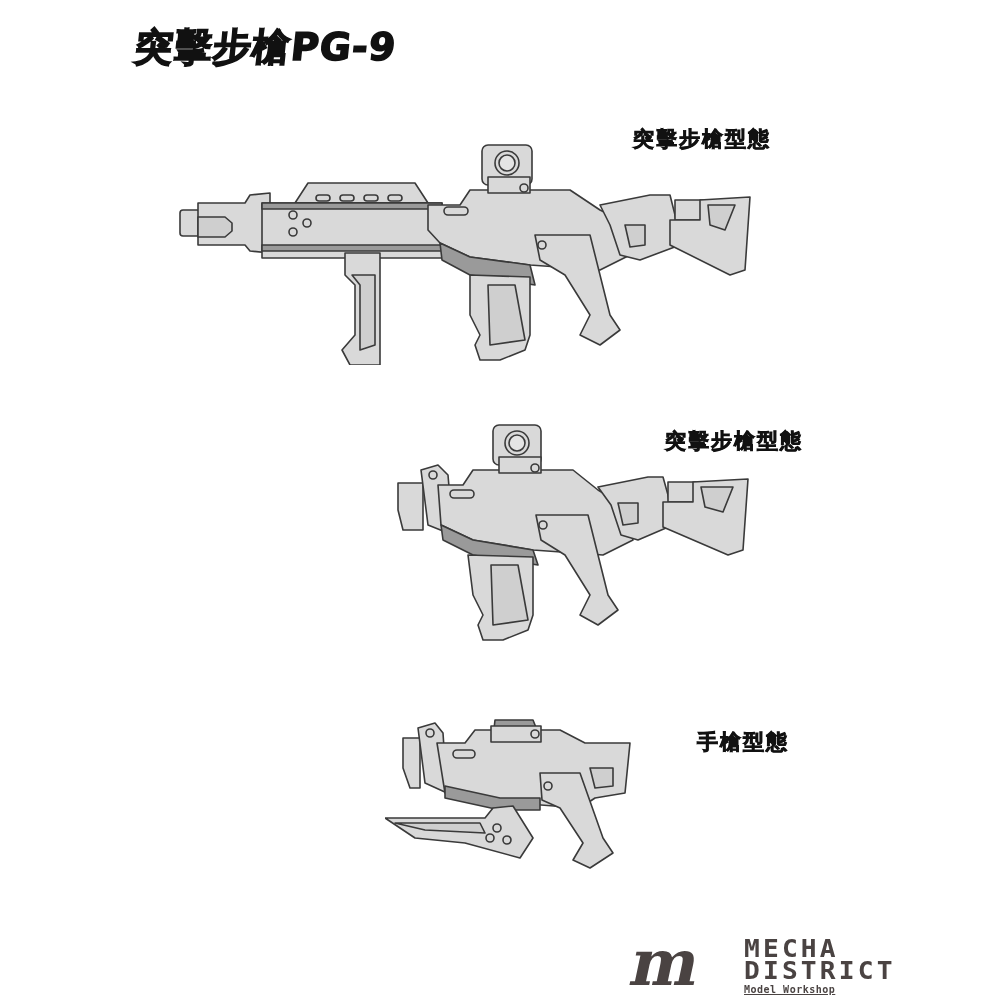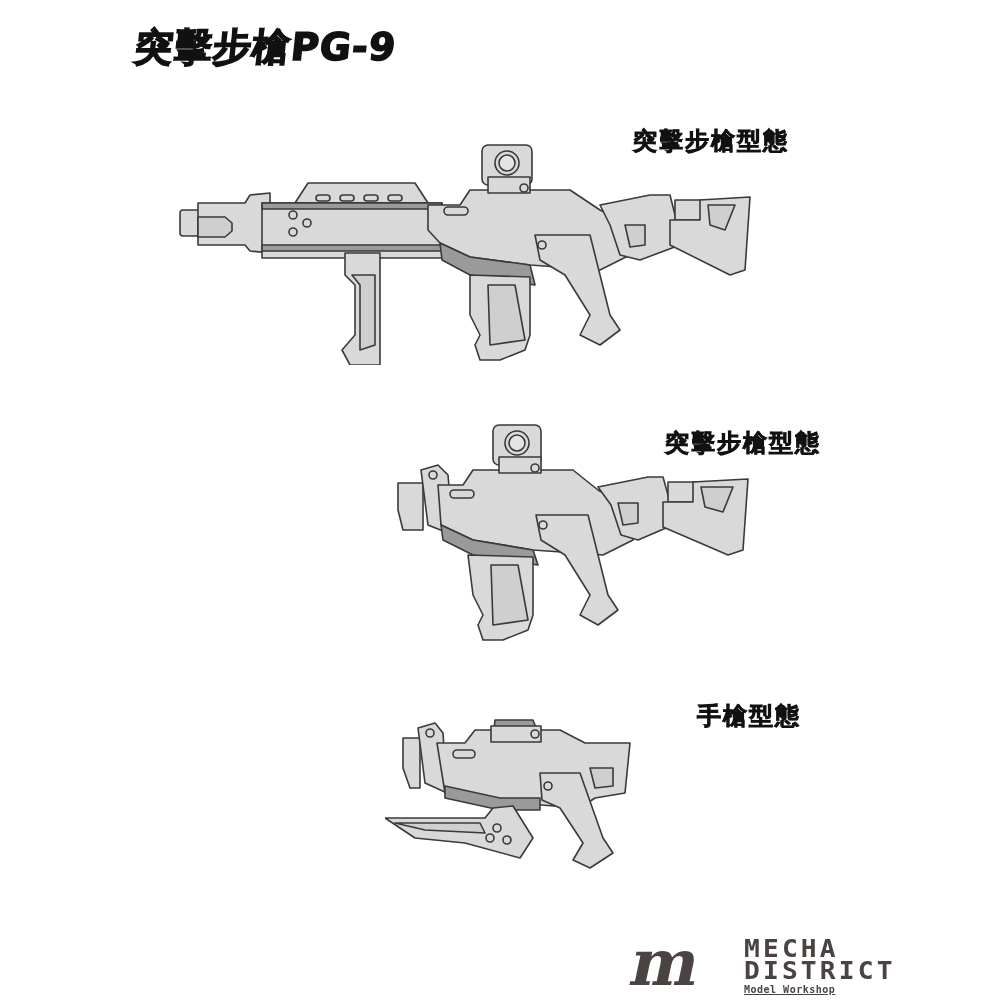--- a/index.html
+++ b/index.html
@@ -5,21 +5,21 @@
   html, body { margin: 0; padding: 0; }
   body {
     width: 1000px; height: 1000px; background: #ffffff; position: relative; overflow: hidden;
     font-family: "DejaVu Sans", sans-serif;
   }
   .title {
     position: absolute; left: 135px; top: 22px; font-size: 38px; font-weight: 900;
     color: #111; letter-spacing: 1px; transform: skewX(-6deg); -webkit-text-stroke: 1.5px #111;
   }
   .label {
-    position: absolute; font-size: 24px; font-weight: 900; color: #111; letter-spacing: 2px;
+    position: absolute; font-size: 21px; font-weight: 900; color: #111; letter-spacing: 2px;
     -webkit-text-stroke: 0.8px #111;
   }
   .weapon { position: absolute; }
   .logo { position: absolute; left: 632px; top: 935px; width: 260px; height: 62px; }
   .logo-m {
     position: absolute; left: 0; top: 0; font-family: "DejaVu Serif", serif; font-size: 64px;
     font-weight: 900; color: #4a4342; line-height: 56px; transform: skewX(-12deg); letter-spacing: -8px;
   }
   .logo-t1, .logo-t2 {
     position: absolute; left: 112px; font-family: "DejaVu Sans Mono", monospace; font-weight: 900;
@@ -108,21 +108,21 @@
     <polygon points="143,100 195,100 215,180 225,195 205,210 187,200 197,180 172,140 148,125"></polygon>
     <circle cx="150" cy="110" r="4"></circle>
     <polygon points="205,72 255,62 270,62 275,80 280,110 245,125 228,120 218,90"></polygon>
     <polygon points="225,88 245,88 245,108 230,110" fill="#cfcfcf"></polygon>
     <rect x="275" y="67" width="28" height="20"></rect>
     <polygon points="270,87 300,87 300,67 355,64 350,135 335,140 270,112"></polygon>
     <polygon points="308,72 340,72 330,97 312,92" fill="#cfcfcf"></polygon>
   </g>
 </svg>
 
-<div class="label" style="left:697px; top:700px;">手槍型態</div>
+<div class="label" style="left:697px; top:728px;">手槍型態</div>
 <svg class="weapon" style="left:385px;top:698px" width="260" height="185" viewBox="0 0 260 185">
   <g stroke="#3a3a3a" stroke-width="1.6" fill="#d9d9d9" stroke-linejoin="round">
     <polygon points="18,40 35,40 35,90 25,90 18,70"></polygon>
     <polygon points="33,30 50,25 58,35 62,95 40,85"></polygon>
     <circle cx="45" cy="35" r="4"></circle>
     <polygon points="52,45 80,45 90,32 175,32 200,45 245,45 240,95 210,100 195,110 130,105 60,95"></polygon>
     <polygon points="60,88 115,100 155,100 155,112 115,112 60,100" fill="#9a9a9a"></polygon>
     <rect x="68" y="52" width="22" height="8" rx="4"></rect>
     <polygon points="110,22 148,22 152,32 155,40 108,40" fill="#9a9a9a"></polygon>
     <rect x="106" y="28" width="50" height="16"></rect>

